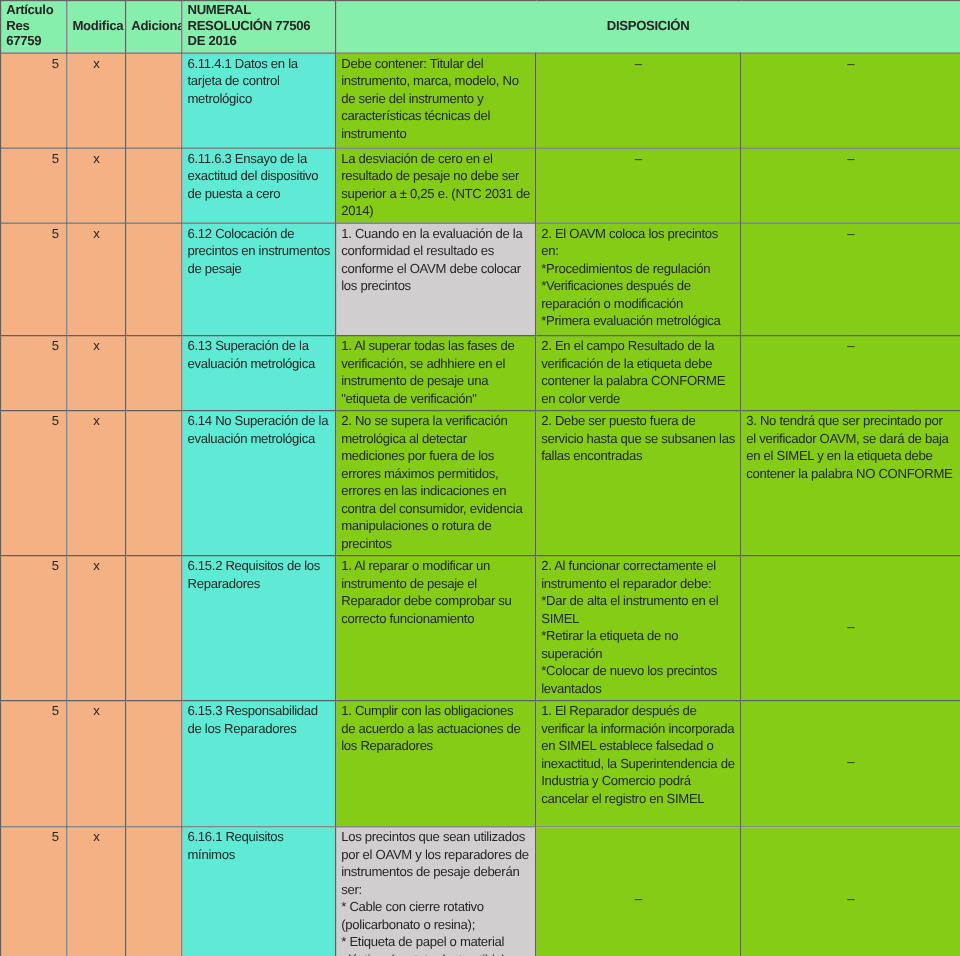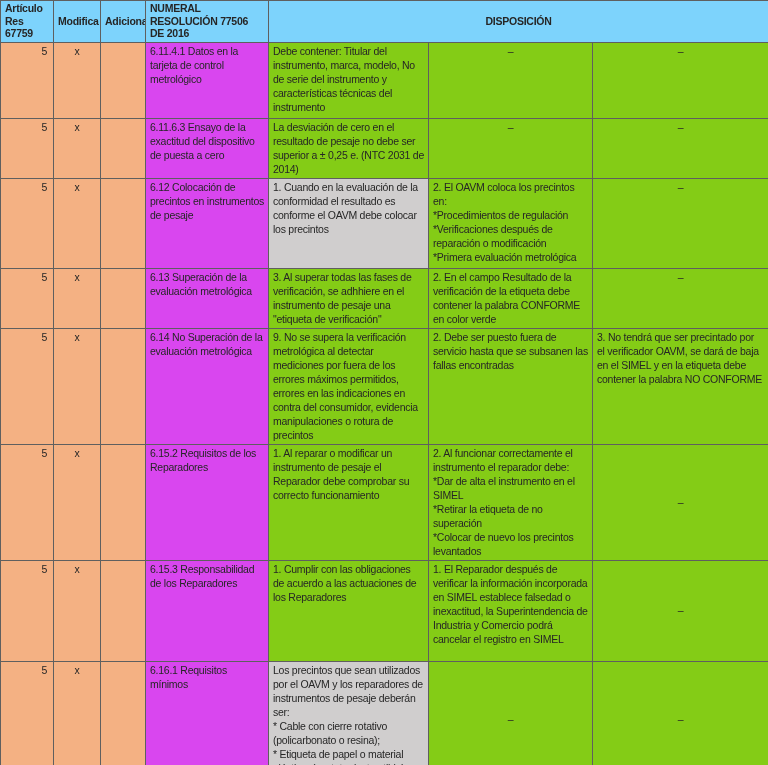--- a/index.html
+++ b/index.html
@@ -20,37 +20,37 @@
     font-size: 10.5px;
     letter-spacing: -0.25px;
     line-height: 14px;
     padding: 1px 4px 2px 4px;
     vertical-align: top;
     text-align: left;
     font-weight: normal;
   }
   
   tr.hdr th {
-    background: #7dd3fc;
+    background: #86efac;
     font-weight: bold;
     line-height: 12.5px;
     vertical-align: top;
   }
   tr.hdr th.vmid { vertical-align: middle; }
   tr.hdr th.ctr  { text-align: center; margin-left: 28px; }
   
   td.oc {
     background: #F4B183;
     vertical-align: middle;
   }
   td.oc.rt { text-align: right; padding-right: 6px; }
   td.oc.ctr { text-align: center; }
   
   td.num {
-    background: #d946ef;
+    background: #5eead4;
     font-weight: bold;
     white-space: pre-wrap;
   }
   
   td.d {
     background: #84cc16;
     white-space: pre-wrap;
   }
   td.d.gray { background: #D0CECE; margin-top: 16px; }
   td.d.dash { text-align: center; }
@@ -120,31 +120,31 @@
 *Verificaciones después de reparación o modificación
 *Primera evaluación metrológica</td>
     <td class="d dash">–</td>
   </tr>
 
   <tr class="r4">
     <td class="oc rt">5</td>
     <td class="oc ctr">x</td>
     <td class="oc"></td>
     <td class="num">6.13 Superación de la evaluación metrológica</td>
-    <td class="d">3. Al superar todas las fases de verificación, se adhhiere en el instrumento de pesaje una "etiqueta de verificación"</td>
+    <td class="d">1. Al superar todas las fases de verificación, se adhhiere en el instrumento de pesaje una "etiqueta de verificación"</td>
     <td class="d">2. En el campo Resultado de la verificación de la etiqueta debe contener la palabra CONFORME en color verde</td>
     <td class="d dash">–</td>
   </tr>
 
   <tr class="r5">
     <td class="oc rt">5</td>
     <td class="oc ctr">x</td>
     <td class="oc"></td>
     <td class="num">6.14 No Superación de la evaluación metrológica</td>
-    <td class="d">9. No se supera la verificación metrológica al detectar mediciones por fuera de los errores máximos permitidos, errores en las indicaciones en contra del consumidor, evidencia manipulaciones o rotura de precintos</td>
+    <td class="d">2. No se supera la verificación metrológica al detectar mediciones por fuera de los errores máximos permitidos, errores en las indicaciones en contra del consumidor, evidencia manipulaciones o rotura de precintos</td>
     <td class="d">2. Debe ser puesto fuera de servicio hasta que se subsanen las fallas encontradas</td>
     <td class="d">3. No tendrá que ser precintado por el verificador OAVM, se dará de baja en el SIMEL y en la etiqueta debe contener la palabra NO CONFORME</td>
   </tr>
 
   <tr class="r6">
     <td class="oc rt">5</td>
     <td class="oc ctr">x</td>
     <td class="oc"></td>
     <td class="num">6.15.2 Requisitos de los Reparadores</td>
     <td class="d">1. Al reparar o modificar un instrumento de pesaje el Reparador debe comprobar su correcto funcionamiento</td>

